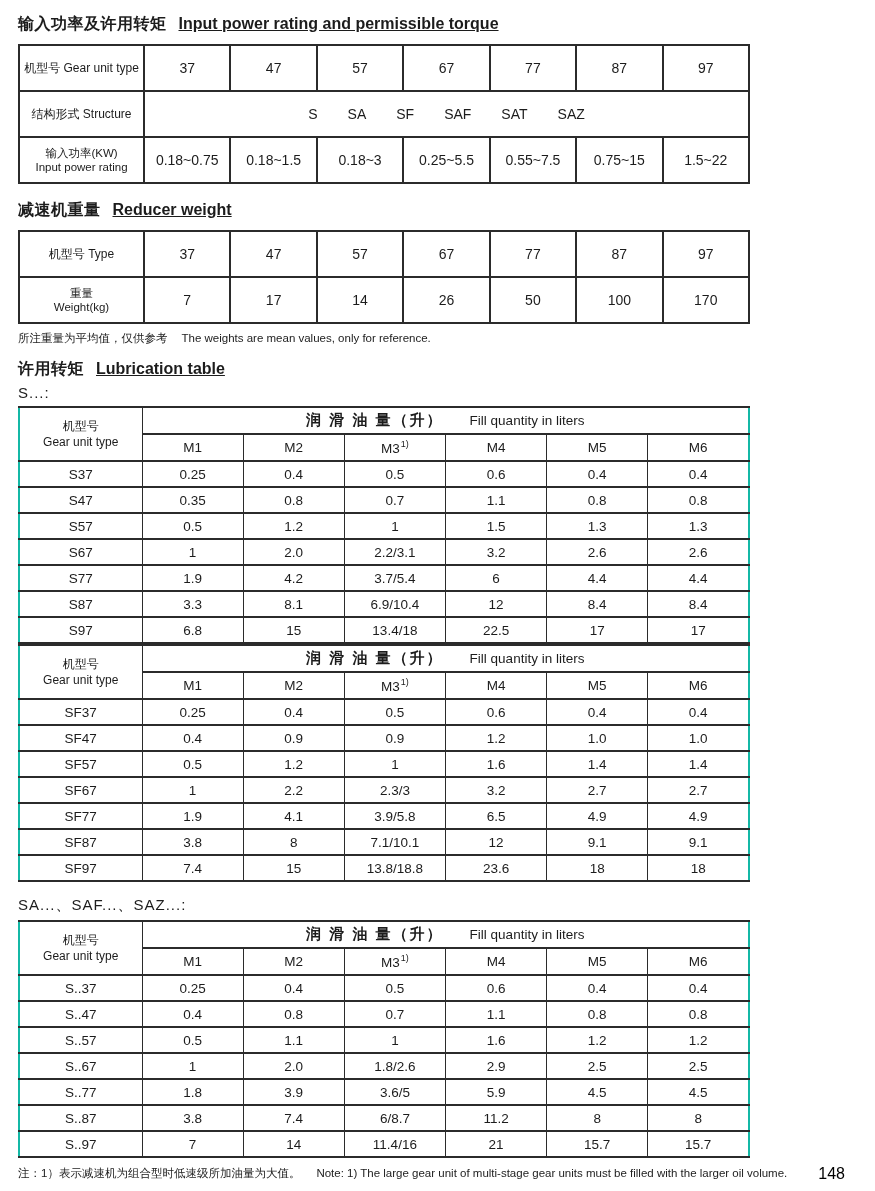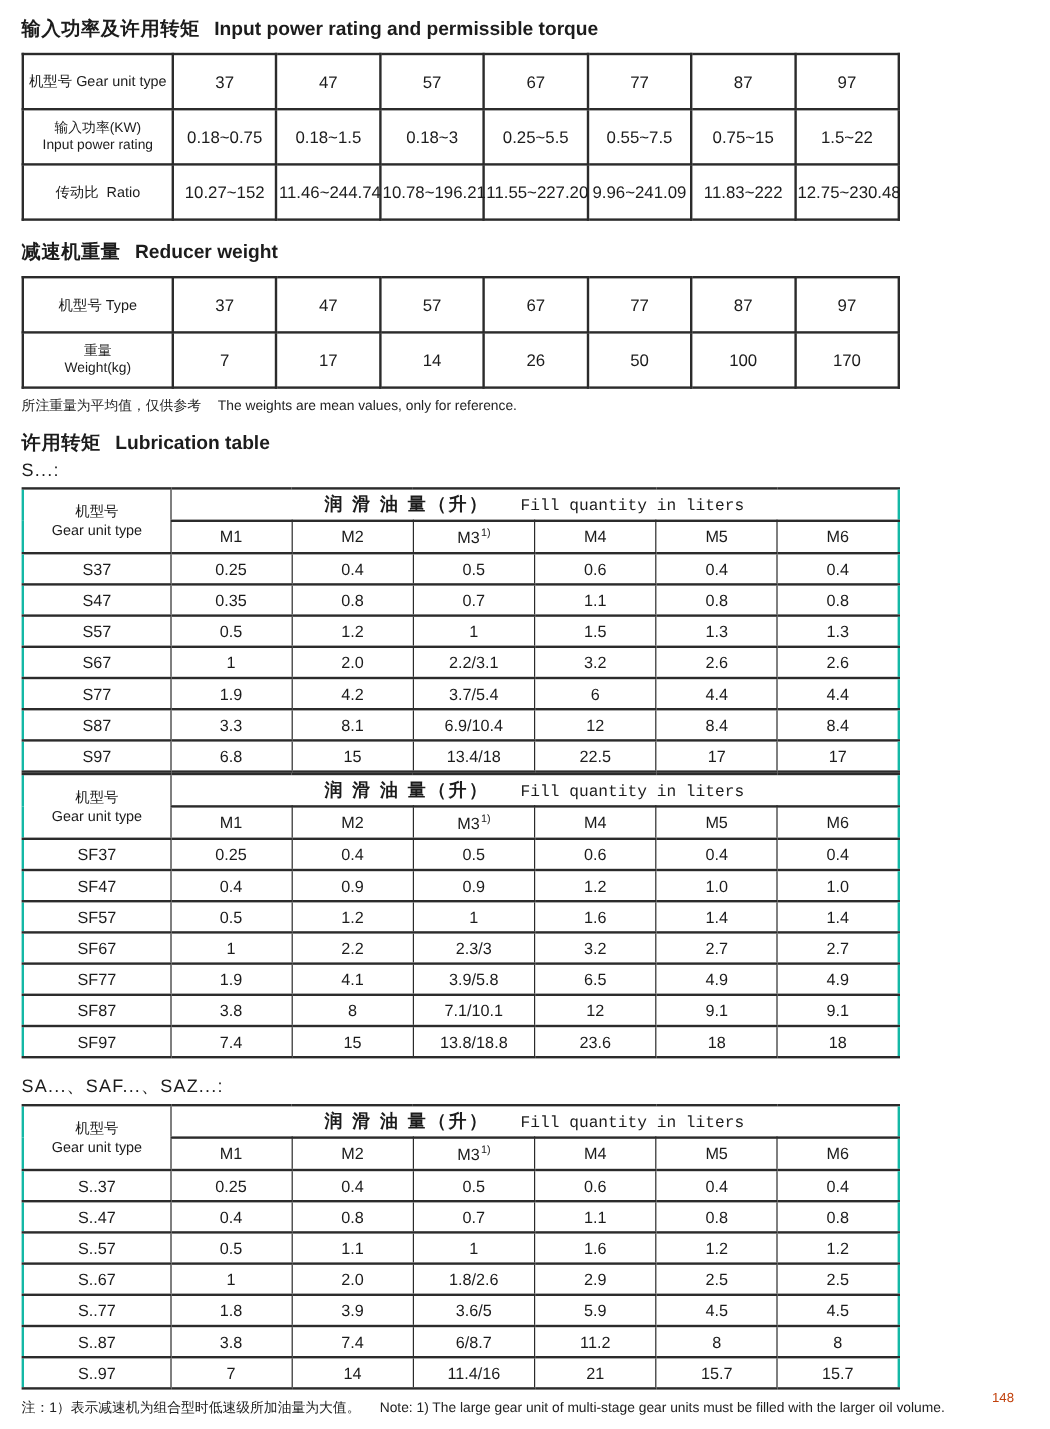--- a/index.html
+++ b/index.html
@@ -7,21 +7,21 @@
   body {
     width: 875px; height: 1191px;
     font-family: "Liberation Sans", sans-serif;
     color: #1c1c1c;
     position: relative;
     overflow: hidden;
   }
   .page { padding: 14px 17px 0 18px; }
 
   .sec-title { font-size: 16px; font-weight: bold; margin: 0 0 9px 0; letter-spacing: 0.5px; }
-  .sec-title .en { margin-left: 12px; letter-spacing: 0; }
+  .sec-title .en { margin-left: 12px; letter-spacing: 0; text-decoration: underline; }
 
   table { border-collapse: collapse; width: 732px; table-layout: fixed; }
   td { text-align: center; vertical-align: middle; }
 
   
   .spec td { border: 2px solid #2b2b2b; font-size: 14px; padding: 14px 1px; height: 27px; }
   .spec td.lbl { font-size: 12px; padding: 2px 2px; }
   .spec td.lbl .line { line-height: 1.25; }
   .spec td.two-line { font-size: 11.5px; }
   .structure-cell span { display: inline-block; margin: 0 15px; font-size: 14px; }
@@ -31,31 +31,31 @@
   .lube-section-label { font-size: 15px; margin: 14px 0 5px 0; letter-spacing: 1px; }
   .lube { border: 2px solid #14b8a6; }
   .lube td {
     border-top: 2px solid #2b2b2b; border-bottom: 2px solid #2b2b2b;
     border-left: 1px solid #2b2b2b; border-right: 1px solid #2b2b2b;
     font-size: 13.5px; height: 26px; padding: 1px;
   }
   .lube thead td { height: 27px; }
   .lube td.corner { font-size: 12px; line-height: 1.35; }
   .lube .fill-hd .zh { font-size: 15px; font-weight: bold; letter-spacing: 2px; }
-  .lube .fill-hd .en { font-size: 13.5px; margin-left: 26px; font-family: Liberation Mono, monospace; }
+  .lube .fill-hd .en { font-size: 13.5px; margin-left: 26px; }
   .lube sup { font-size: 9px; vertical-align: super; margin-left: 1px; }
 
   .small-note { font-size: 11.5px; margin: 7px 0 13px 0; color: #222; }
   .small-note .en { margin-left: 14px; margin-top: 22px; }
   .footer-note { font-size: 11.5px; margin-top: 8px; color: #222; }
   .footer-note .en { margin-left: 16px; }
 
   .page-number {
-    position: absolute; right: 30px; bottom: 20px;
-    font-size: 11px; color: #c2410c;
+    position: absolute; right: 30px; bottom: 8px;
+    font-size: 16px; color: #000000;
   }
   .mt { margin-top: 16px; }
 </style>
 </head>
 <body>
 
 <div class="page">
 
   <div class="sec-title">
     <span class="zh">输入功率及许用转矩</span><span class="en">Input power rating and permissible torque</span>
@@ -76,44 +76,38 @@
       <tr>
         <td class="lbl">机型号 Gear unit type</td>
       <td>37</td>
           <td>47</td>
           <td>57</td>
           <td>67</td>
           <td>77</td>
           <td>87</td>
           <td>97</td>
         </tr>
+      <tr>
+        <td class="lbl">结构形式 Structure</td>
+        <td colspan="7" class="structure-cell">
+          <span>S</span><span>SA</span><span>SF</span><span>SAF</span><span>SAT</span><span>SAZ</span>
+        </td>
+      </tr>
       <tr class="tall">
         <td class="lbl two-line">
           <div class="line">输入功率(KW)</div>
           <div class="line">Input power rating</div>
         </td>
       <td>0.18~0.75</td>
           <td>0.18~1.5</td>
           <td>0.18~3</td>
           <td>0.25~5.5</td>
           <td>0.55~7.5</td>
           <td>0.75~15</td>
           <td>1.5~22</td>
-        </tr>
-      <tr>
-        <td class="lbl">
-          <span>传动比</span>&nbsp;&nbsp;<span>Ratio</span>
-        </td>
-      <td>10.27~152</td>
-          <td>11.46~244.74</td>
-          <td>10.78~196.21</td>
-          <td>11.55~227.20</td>
-          <td>9.96~241.09</td>
-          <td>11.83~222</td>
-          <td>12.75~230.48</td>
         </tr>
     </tbody>
   </table>
 
   <div class="sec-title mt">
     <span class="zh">减速机重量</span><span class="en">Reducer weight</span>
   </div>
 
   <table class="spec">
     <colgroup>

